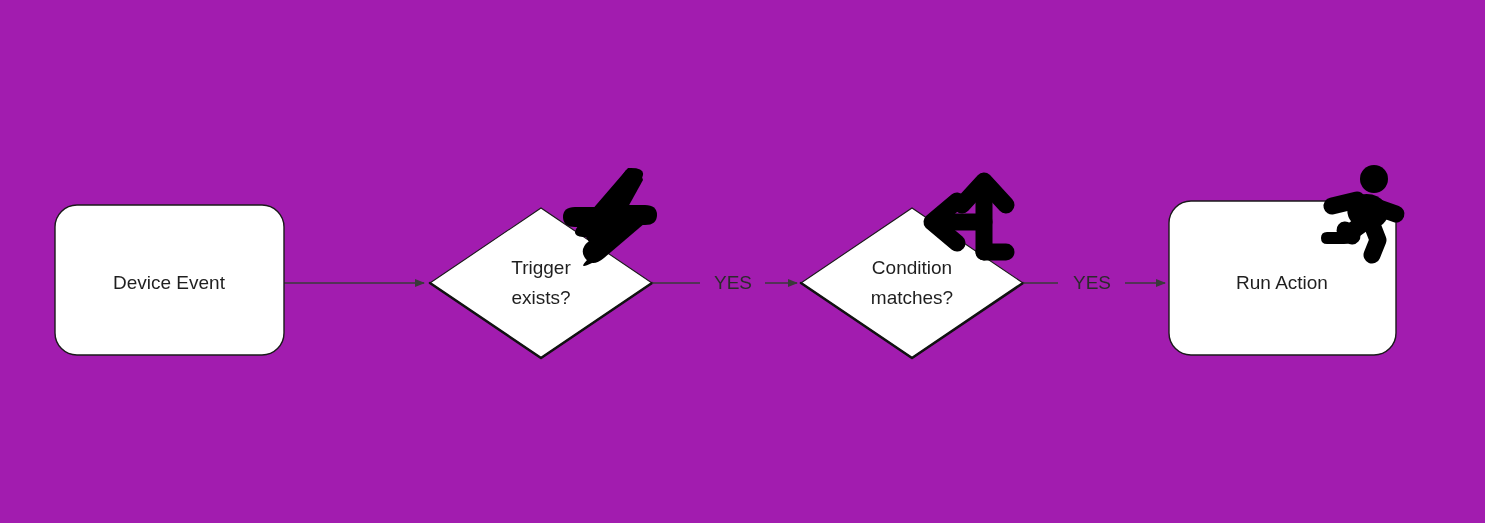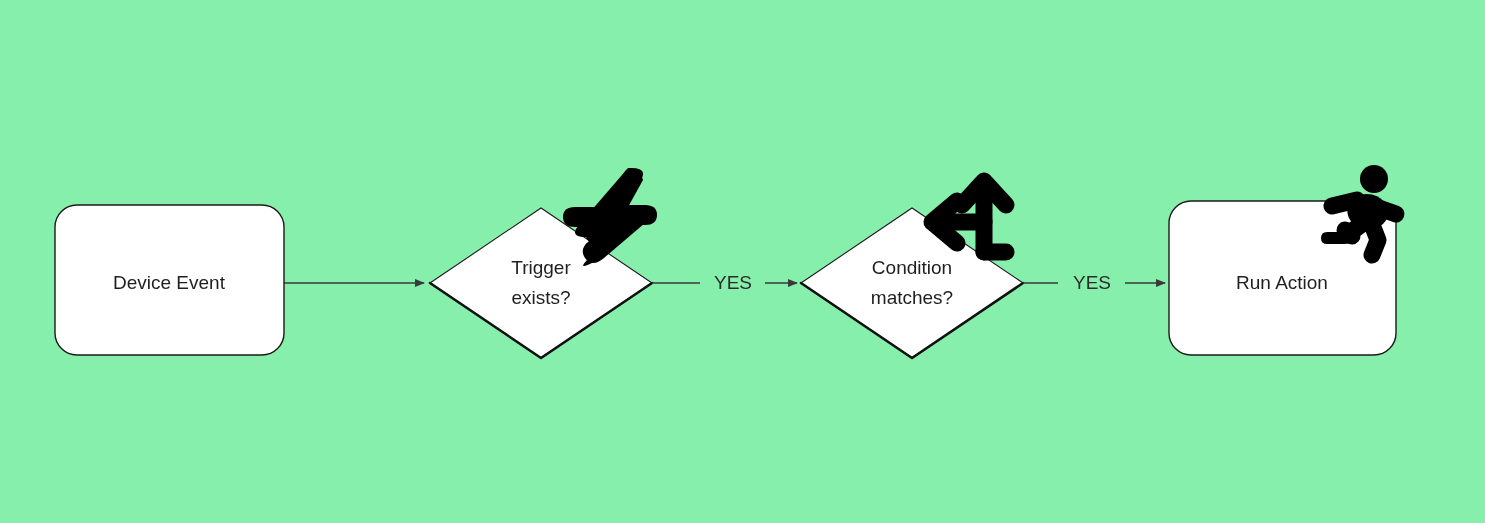--- a/index.html
+++ b/index.html
@@ -10,21 +10,21 @@
   body {
     font-family: "Liberation Sans", sans-serif;
     width: 1485px;
     height: 523px;
     overflow: hidden;
   }
   #diagram-canvas {
     position: relative;
     width: 1485px;
     height: 523px;
-    background: #86efac;
+    background: #a21caf;
   }
   #flow-svg {
     position: absolute;
     left: 0;
     top: 0;
     width: 1485px;
     height: 523px;
   }
   .node-shape {
     fill: #ffffff;

